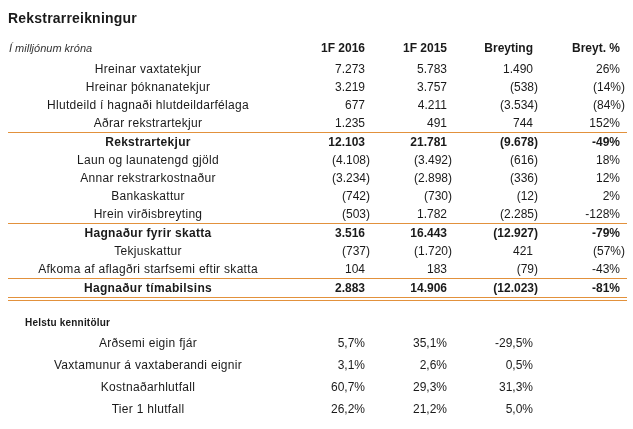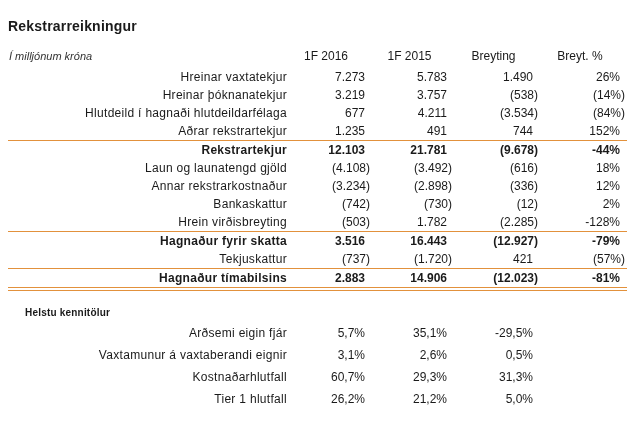--- a/index.html
+++ b/index.html
@@ -5,33 +5,33 @@
   :root { --accent: #E2913C; --text: #1A1A1A; }
   * { box-sizing: border-box; }
   html, body { margin: 0; padding: 0; background: #FFFFFF; }
   body {
     width: 633px; height: 429px; overflow: hidden;
     font-family: "Liberation Sans", sans-serif;
     color: var(--text);
   }
   .page { padding: 8px 6px 0 8px; }
   .report-title {
-    font-size: 14px; font-weight: bold; margin: 10px 0 12px 0;
+    font-size: 14px; font-weight: bold; margin: 2px 0 12px 0;
     letter-spacing: 0.2px;
   }
   table { border-collapse: collapse; table-layout: fixed; width: 619px; }
   col.c-label { width: 279px; }
   col.c1 { width: 85px; }
   col.c2 { width: 82px; }
   col.c3 { width: 86px; }
   col.c4 { width: 87px; }
   td, th { padding: 0; font-size: 12px; line-height: 18px; white-space: nowrap; overflow: hidden; }
-  thead th { font-weight: normal; padding-right: 7px; line-height: 20px; padding-bottom: 2px; }
+  thead th { font-weight: bold; text-align: right; padding-right: 7px; line-height: 20px; padding-bottom: 2px; }
   thead th.units { text-align: left; font-weight: normal; font-style: italic; font-size: 11px; color: #333333; padding-left: 1px; }
-  td.label { text-align: right; padding-left: 1px; letter-spacing: 0.3px; }
+  td.label { text-align: center; padding-left: 1px; letter-spacing: 0.3px; }
   td.num { text-align: right; padding-right: 7px; }
   td.num.paren { padding-right: 2px; }
   tr.bold td { font-weight: bold; }
   tr.rule-above td { border-top: 1px solid var(--accent); }
   tr.rule-double-below td { border-bottom: 4px double var(--accent); margin-left: 32px; }
   .section-title {
     font-size: 10px; font-weight: bold; margin: 16px 0 4px 16px; padding-left: 1px;
     letter-spacing: 0.2px;
   }
   table.ratios td { line-height: 22px; }
@@ -87,21 +87,21 @@
         <td class="num">1.235</td>
         <td class="num">491</td>
         <td class="num">744</td>
         <td class="num">152%</td>
       </tr>
       <tr class="bold rule-above">
         <td class="label">Rekstrartekjur</td>
         <td class="num">12.103</td>
         <td class="num">21.781</td>
         <td class="num paren">(9.678)</td>
-        <td class="num">-44%</td>
+        <td class="num">-49%</td>
       </tr>
       <tr>
         <td class="label">Laun og launatengd gjöld</td>
         <td class="num paren">(4.108)</td>
         <td class="num paren">(3.492)</td>
         <td class="num paren">(616)</td>
         <td class="num">18%</td>
       </tr>
       <tr>
         <td class="label">Annar rekstrarkostnaður</td>
@@ -130,20 +130,27 @@
         <td class="num">16.443</td>
         <td class="num paren">(12.927)</td>
         <td class="num">-79%</td>
       </tr>
       <tr>
         <td class="label">Tekjuskattur</td>
         <td class="num paren">(737)</td>
         <td class="num paren">(1.720)</td>
         <td class="num">421</td>
         <td class="num paren">(57%)</td>
+      </tr>
+      <tr>
+        <td class="label">Afkoma af aflagðri starfsemi eftir skatta</td>
+        <td class="num">104</td>
+        <td class="num">183</td>
+        <td class="num paren">(79)</td>
+        <td class="num">-43%</td>
       </tr>
       <tr class="bold rule-above rule-double-below">
         <td class="label">Hagnaður tímabilsins</td>
         <td class="num">2.883</td>
         <td class="num">14.906</td>
         <td class="num paren">(12.023)</td>
         <td class="num">-81%</td>
       </tr>
     </tbody>
   </table>

